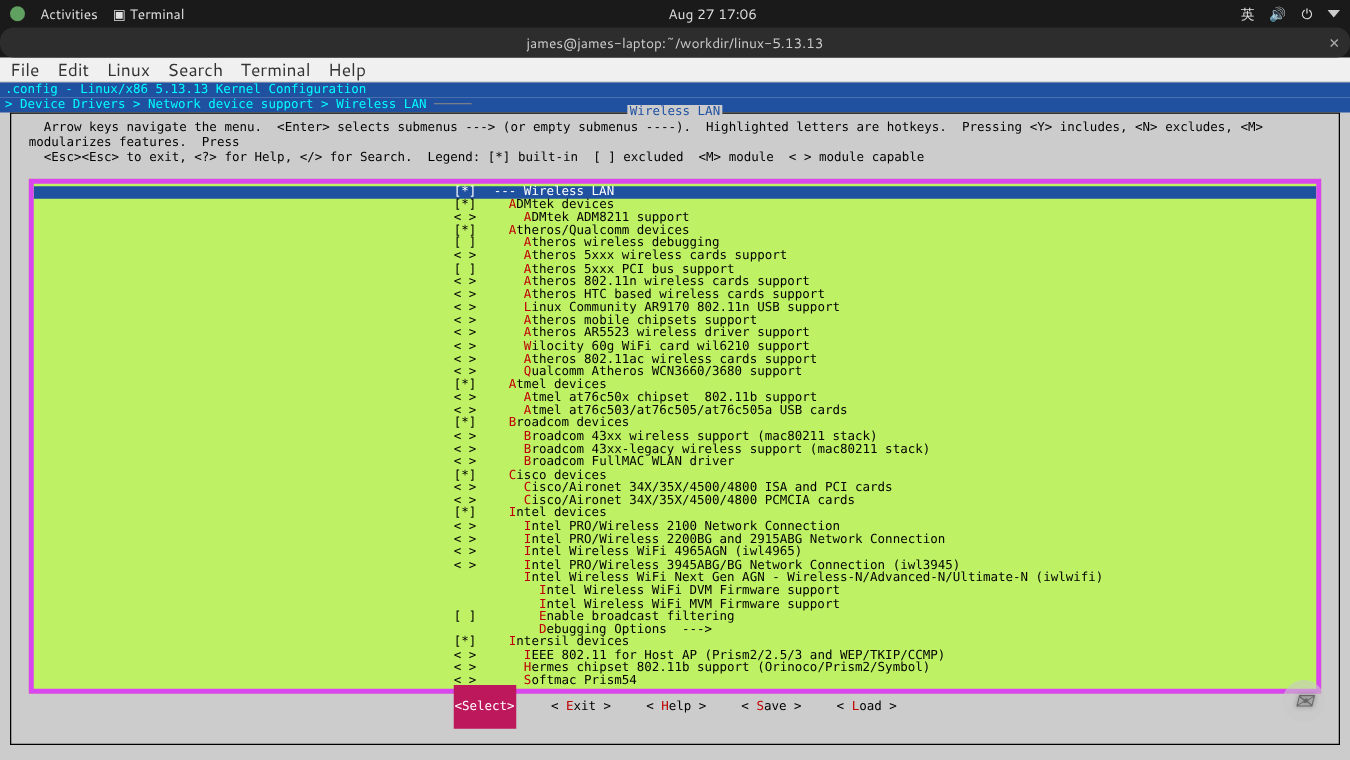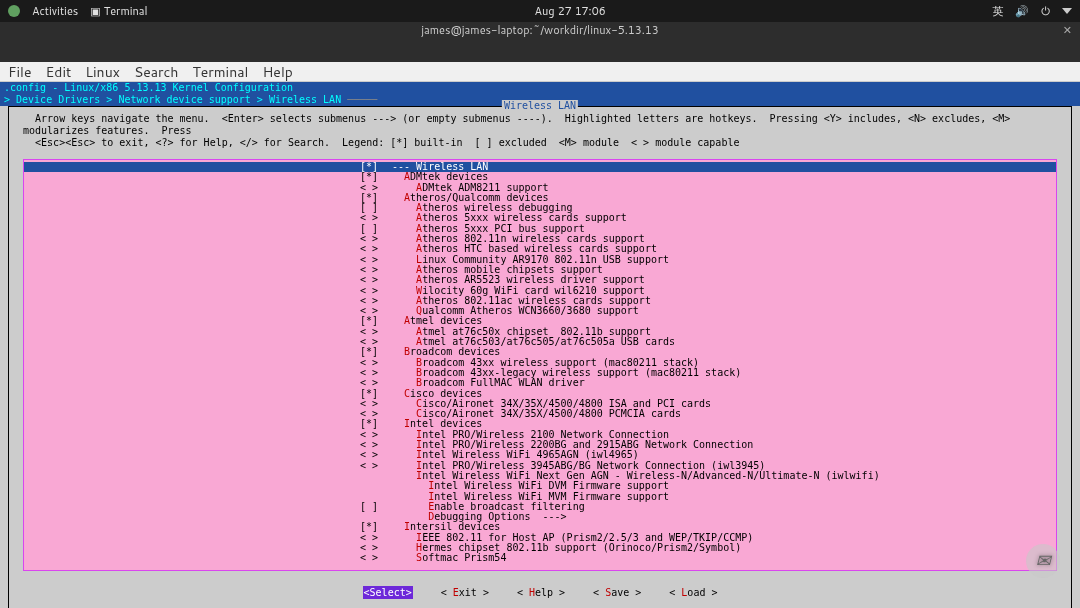--- a/index.html
+++ b/index.html
@@ -20,27 +20,28 @@
       font-family: "Cantarell", sans-serif;
       font-size: 11px;
       padding: 0 8px;
       justify-content: space-between;
       gap: 36px;
     }
     .top-left { display: flex; align-items: center; gap: 12px; }
     .top-right { display: flex; align-items: center; gap: 12px; }
     .activities-icon { width: 12px; height: 12px; border-radius: 50%; background: #60a060; display: inline-block; }
     .title-bar {
-      height: 40px;
+      height: 24px;
       background: #2d2d2d;
-      display: flex; justify-content: center;
+      display: flex; align-items: center; justify-content: center;
       color: #ccc;
       font-family: "Cantarell", sans-serif;
       font-size: 11px;
       position: relative;
+      border-radius: 11px;
     }
     .title-close { position: absolute; right: 8px; color: #aaa; }
     .menu-bar {
       height: 20px; background: #f0f0f0;
       display: flex; align-items: center; gap: 14px; padding: 0 8px;
       color: #333; font-family: "Cantarell", sans-serif; font-size: 14px;
       border-bottom: 1px solid #ccc;
     }
     .terminal {
       background: #cccccc;
@@ -66,22 +67,22 @@
       color: #2050a0; background: #cccccc; padding: 0 2px;
     }
     .help-text {
       padding: 6px 14px; color: #000;
       white-space: pre-wrap;
       line-height: 12px;
     }
     .menu-region {
       position: absolute;
       left: 14px; right: 14px; top: 52px; bottom: 40px;
-      border: 1px solid #d946ef;
-      background: #f9a8d4;
+      border: 4px solid #d946ef;
+      background: #bef264;
       overflow: hidden;
     }
     .menu-list {
       padding: 2px 0;
       line-height: 10.3px;
     }
     .menu-item {
       white-space: pre;
       color: #000;
     }
@@ -90,21 +91,21 @@
     .menu-item.sel { background: #2050a0; color: #fff; }
     .menu-item.sel .hot { color: #fff; }
     .button-bar {
       position: absolute; bottom: 12px; left: 0; right: 0;
       text-align: center; color: #000;
     }
     .btn {
       display: inline-block; margin: 0 14px;
       color: #000;
     }
-    .btn.active { background: #6d28d9; color: #fff; padding: 1px 1px; }
+    .btn.active { background: #be185d; color: #fff; padding: 12px 1px; }
     .btn .hot { color: #c00000; }
     .btn.active .hot { color: #fff; }
     .watermark {
       position: absolute; right: 20px; bottom: 30px;
       color: rgba(255,255,255,0.7);
       font-family: sans-serif; font-size: 26px; font-style: italic;
       display: flex; align-items: center; gap: 6px;
       text-shadow: 0 0 4px rgba(0,0,0,0.5);
     }
     .wechat-icon {

